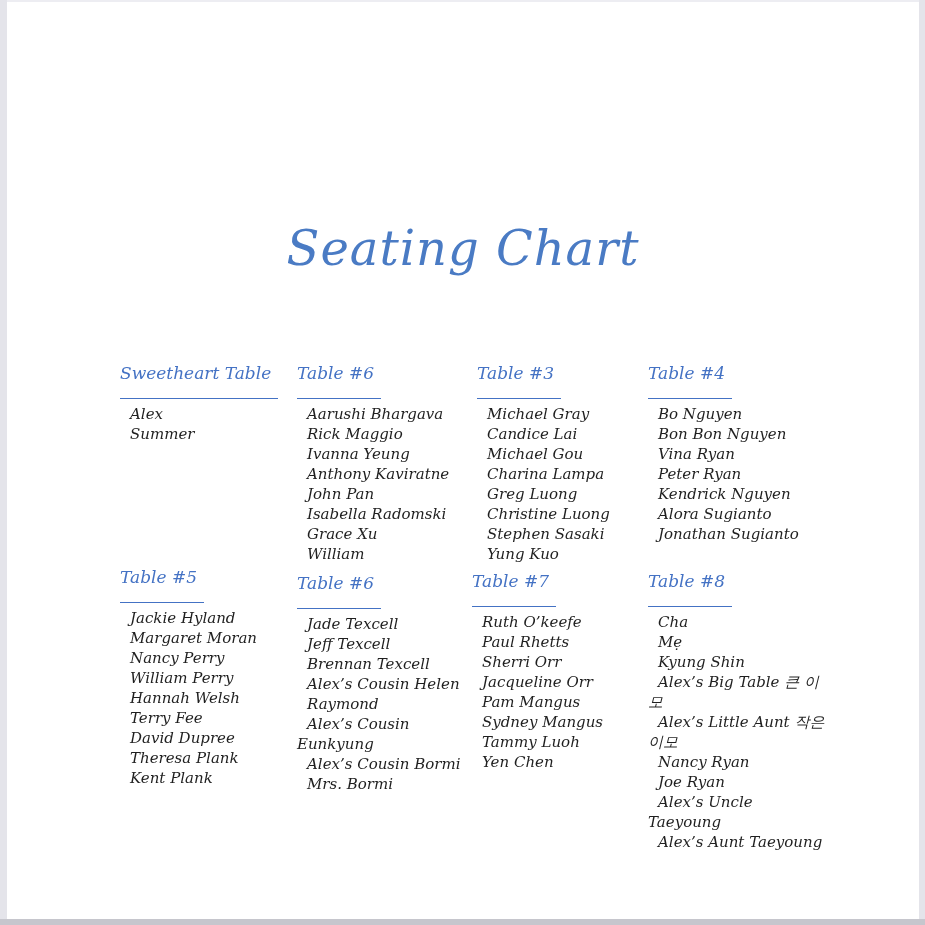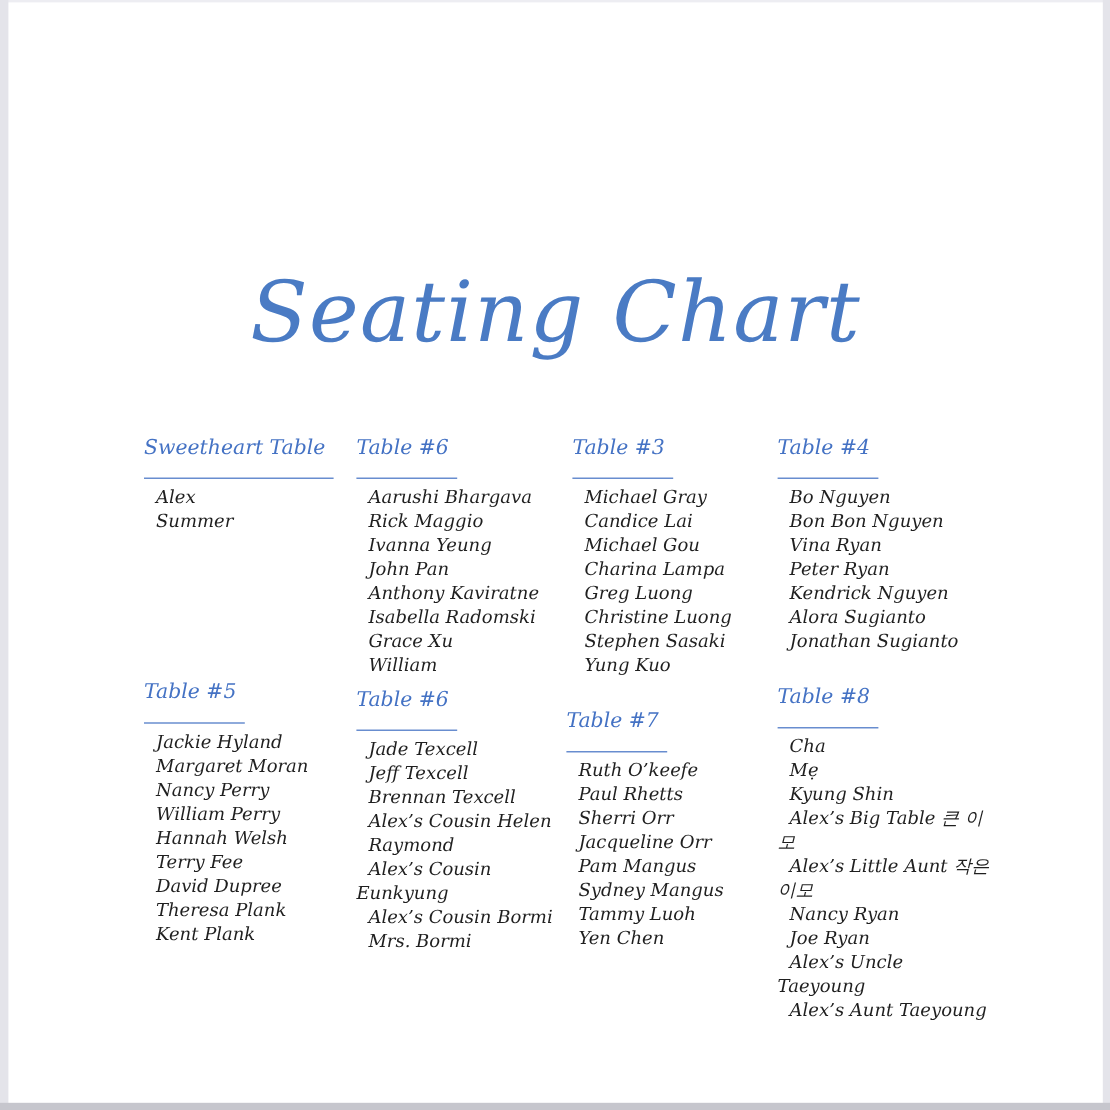--- a/index.html
+++ b/index.html
@@ -32,21 +32,21 @@
   }
 
   .doc-title {
     position: absolute;
     left: 0; right: 0;
     top: 222px;
     margin: 0;
     text-align: center;
     font-style: italic;
     font-weight: normal;
-    font-size: 70px;
+    font-size: 48px;
     line-height: 1.1;
     letter-spacing: 1px;
     color: var(--title-blue, #4a7bc4);
   }
 
   .table-section {
     position: absolute;
     width: 180px;
   }
   .table-heading {
@@ -84,22 +84,22 @@
             <div class="guest">Summer</div>
           </div>
   </section>
 
   <section class="table-section" style="left: 290px; top: 363px;">
     <h2 class="table-heading">Table #6</h2>
     <div class="guest-list">
             <div class="guest">Aarushi Bhargava</div>
             <div class="guest">Rick Maggio</div>
             <div class="guest">Ivanna Yeung</div>
+            <div class="guest">Anthony Kaviratne</div>
             <div class="guest">John Pan</div>
-            <div class="guest">Anthony Kaviratne</div>
             <div class="guest">Isabella Radomski</div>
             <div class="guest">Grace Xu</div>
             <div class="guest">William</div>
           </div>
   </section>
 
   <section class="table-section" style="left: 470px; top: 363px;">
     <h2 class="table-heading">Table #3</h2>
     <div class="guest-list">
             <div class="guest">Michael Gray</div>
@@ -149,21 +149,21 @@
             <div class="guest">Brennan Texcell</div>
             <div class="guest">Alex’s Cousin Helen</div>
             <div class="guest">Raymond</div>
             <div class="guest">Alex’s Cousin
 Eunkyung</div>
             <div class="guest">Alex’s Cousin Bormi</div>
             <div class="guest">Mrs. Bormi</div>
           </div>
   </section>
 
-  <section class="table-section" style="left: 465px; top: 591px;">
+  <section class="table-section" style="left: 465px; top: 571px;">
     <h2 class="table-heading">Table #7</h2>
     <div class="guest-list">
             <div class="guest">Ruth O’keefe</div>
             <div class="guest">Paul Rhetts</div>
             <div class="guest">Sherri Orr</div>
             <div class="guest">Jacqueline Orr</div>
             <div class="guest">Pam Mangus</div>
             <div class="guest">Sydney Mangus</div>
             <div class="guest">Tammy Luoh</div>
             <div class="guest">Yen Chen</div>

